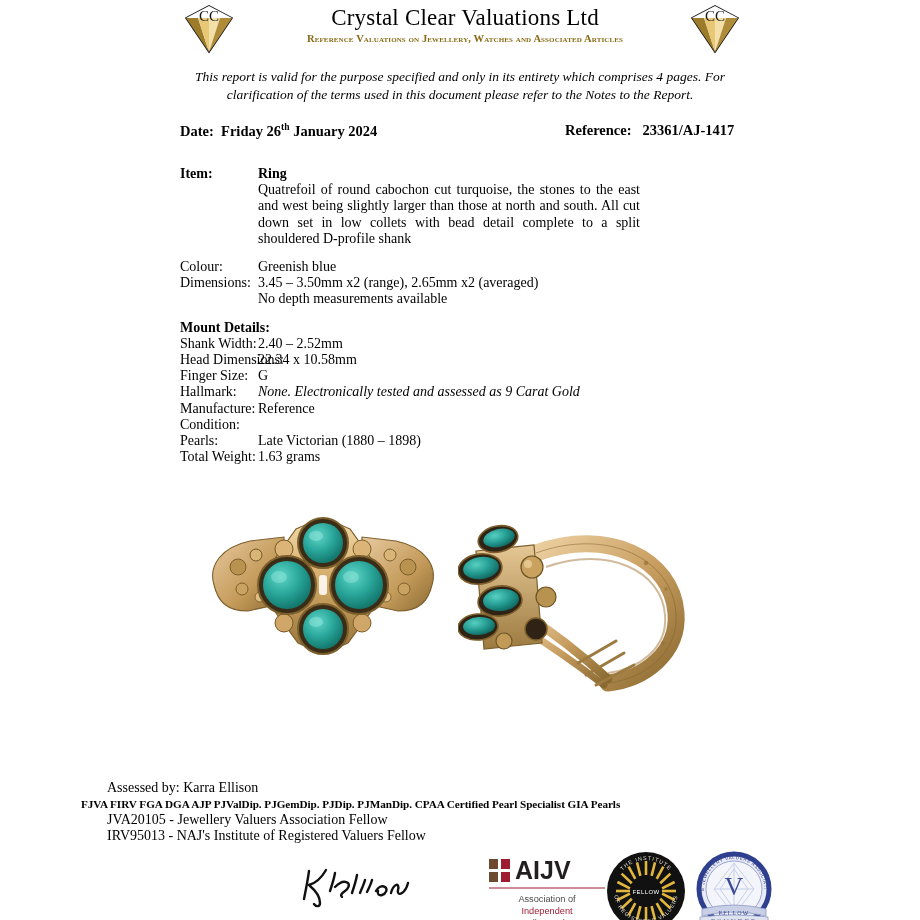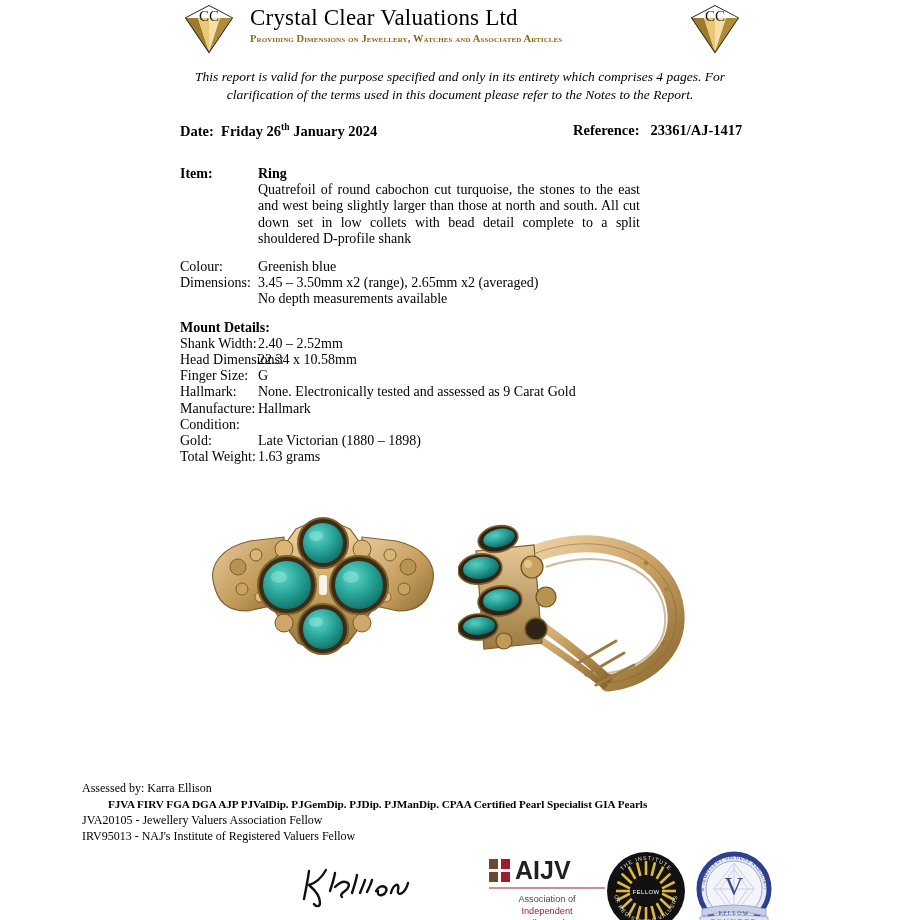--- a/index.html
+++ b/index.html
@@ -29,20 +29,21 @@
     height: 50px;
   }
   .logo-left  { left: 178px; }
   .logo-right { left: 684px; }
 
   .header-text {
     position: absolute;
     left: 250px;
     top: 2px;
     width: 430px;
+    text-align: center;
   }
   .company-name {
     font-family: "Liberation Serif", serif;
     font-size: 23px;
     letter-spacing: 0.2px;
     color: #000;
     line-height: 28px;
     white-space: nowrap;
   }
   .company-tagline {
@@ -79,21 +80,21 @@
   
   .meta-row {
     position: relative;
     margin-top: 18px;
     padding: 0 180px 0 180px;
     height: 20px;
     font-weight: bold;
     font-size: 14.5px;
   }
   .meta-date { position: absolute; left: 180px; top: 0; white-space: nowrap; }
-  .meta-ref  { position: absolute; left: 565px; top: 0; white-space: nowrap; margin-left: 8px; }
+  .meta-ref  { position: absolute; left: 565px; top: 0; white-space: nowrap; }
   .sup { font-size: 9.5px; vertical-align: super; }
 
   
   .content { position: relative; margin-top: 24px; }
   .row {
     position: relative;
     padding-left: 78px;
     min-height: 16px;
   }
   .label {
@@ -136,26 +137,26 @@
   .photo svg { display: block; }
 
   
   .footer {
     position: absolute;
     left: 0;
     top: 780px;
     width: 920px;
   }
   .footer-line {
-    padding-left: 82px;
-    font-size: 12px;
+    padding-left: 107px;
+    font-size: 14px;
     line-height: 16.5px;
   }
   .footer-creds {
-    padding-left: 108px;
+    padding-left: 81px;
     font-size: 11.2px;
     font-weight: bold;
     line-height: 15px;
     letter-spacing: -0.05px;
   }
   .footer-badges {
     position: relative;
     height: 84px;
     margin-top: 4px;
   }
@@ -198,21 +199,21 @@
     <polygon points="20,14 31,14 31,48" fill="#e8c877"></polygon>
     <polygon points="31,14 42,14 31,48" fill="#f2e0a8"></polygon>
     <polygon points="42,14 54,14 31,48" fill="#b08c3a"></polygon>
     <polygon points="8,14 31,2 31,14" fill="#ffffff"></polygon>
     <polygon points="31,2 54,14 31,14" fill="#ffffff"></polygon>
     <text x="31" y="17" text-anchor="middle" font-family="Liberation Serif, serif" font-size="15" fill="#1a1a1a">CC</text>
   </svg>
 
   <div class="header-text">
     <div class="company-name">Crystal Clear Valuations Ltd</div>
-    <div class="company-tagline">Providing Dimensions on Jewellery, Watches and Associated Articles</div>
+    <div class="company-tagline">Reference Valuations on Jewellery, Watches and Associated Articles</div>
   </div>
 
   <svg class="logo-gem logo-right" viewBox="0 0 62 50">
     <polygon points="8,14 31,2 54,14 31,48" fill="none" stroke="#1a1a1a" stroke-width="1.6"></polygon>
     <polygon points="8,14 20,14 31,48" fill="#9c7b2a"></polygon>
     <polygon points="20,14 31,14 31,48" fill="#e8c877"></polygon>
     <polygon points="31,14 42,14 31,48" fill="#f2e0a8"></polygon>
     <polygon points="42,14 54,14 31,48" fill="#b08c3a"></polygon>
     <polygon points="8,14 31,2 31,14" fill="#ffffff"></polygon>
     <polygon points="31,2 54,14 31,14" fill="#ffffff"></polygon>
@@ -269,31 +270,31 @@
   <div class="row">
     <div class="label">Head Dimensions:</div>
     <div class="value">22.34 x 10.58mm</div>
   </div>
   <div class="row">
     <div class="label">Finger Size:</div>
     <div class="value">G</div>
   </div>
   <div class="row">
     <div class="label">Hallmark:</div>
-    <div class="value" style="width:420px;white-space:nowrap;">None.  Electronically tested and assessed as 9 Carat Gold</div>
+    <div class="value" style="width:420px;white-space:nowrap;font-style:italic;">None.  Electronically tested and assessed as 9 Carat Gold</div>
   </div>
   <div class="row">
     <div class="label">Manufacture:</div>
-    <div class="value">Hallmark</div>
+    <div class="value">Reference</div>
   </div>
   <div class="row">
     <div class="label">Condition:</div>
   </div>
   <div class="row">
-    <div class="label">Gold:</div>
+    <div class="label">Pearls:</div>
     <div class="value">Late Victorian (1880 – 1898)</div>
   </div>
   <div class="row">
     <div class="label">Total Weight:</div>
     <div class="value">1.63 grams</div>
   </div>
 </div>
 
 <div class="photos">
 

